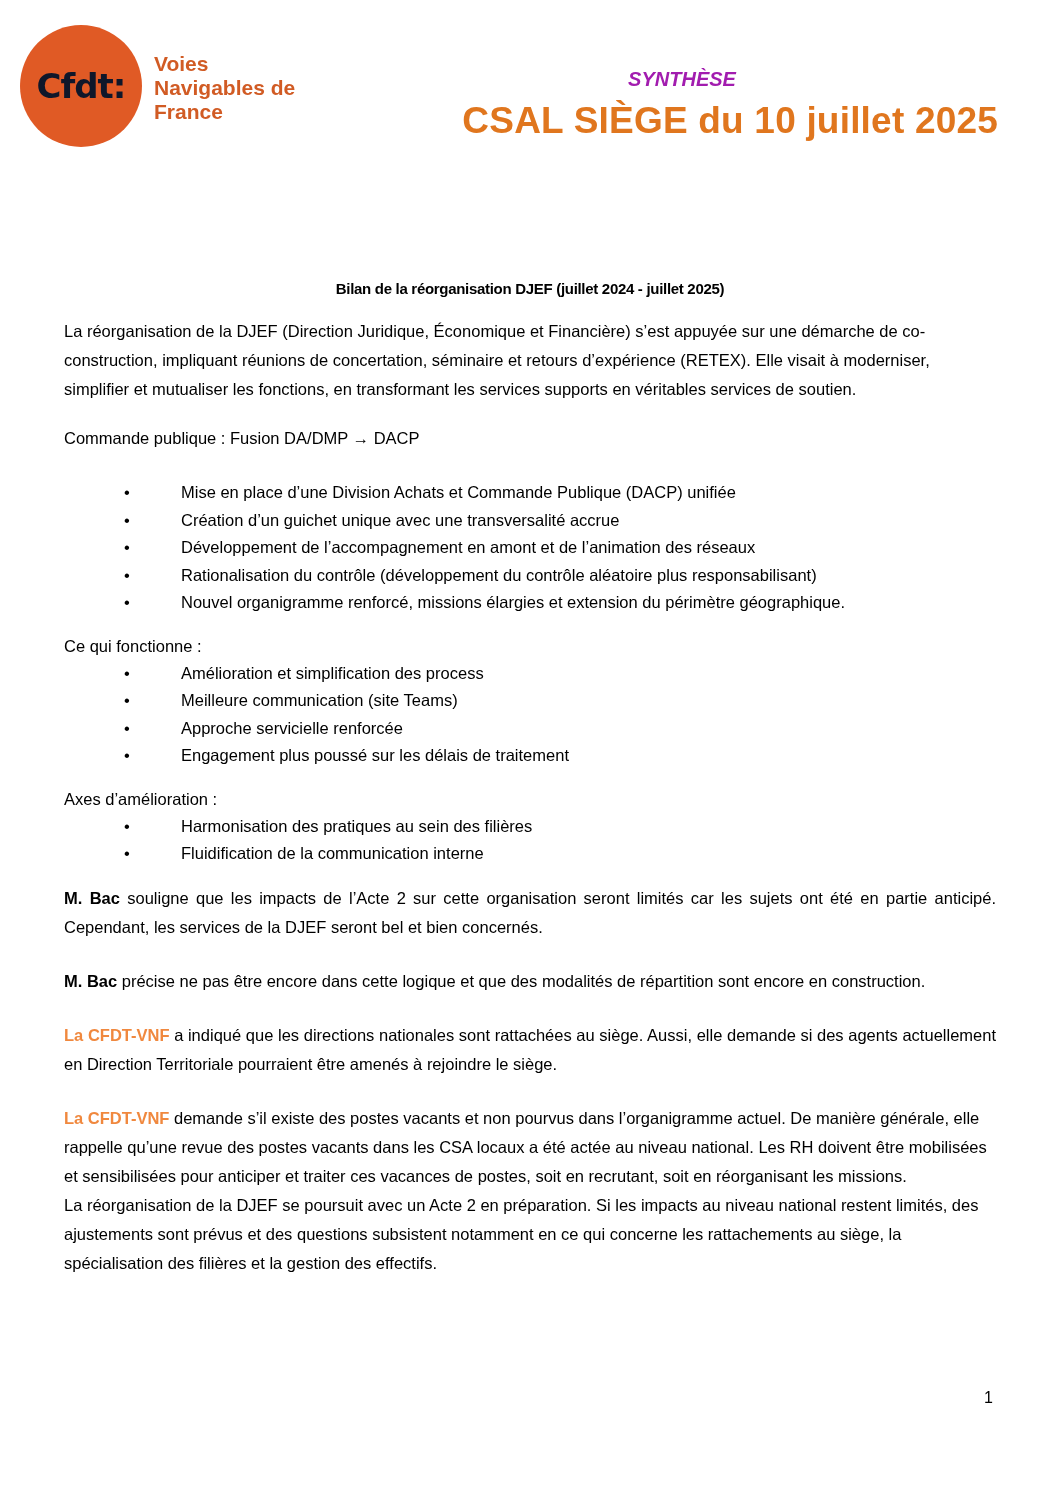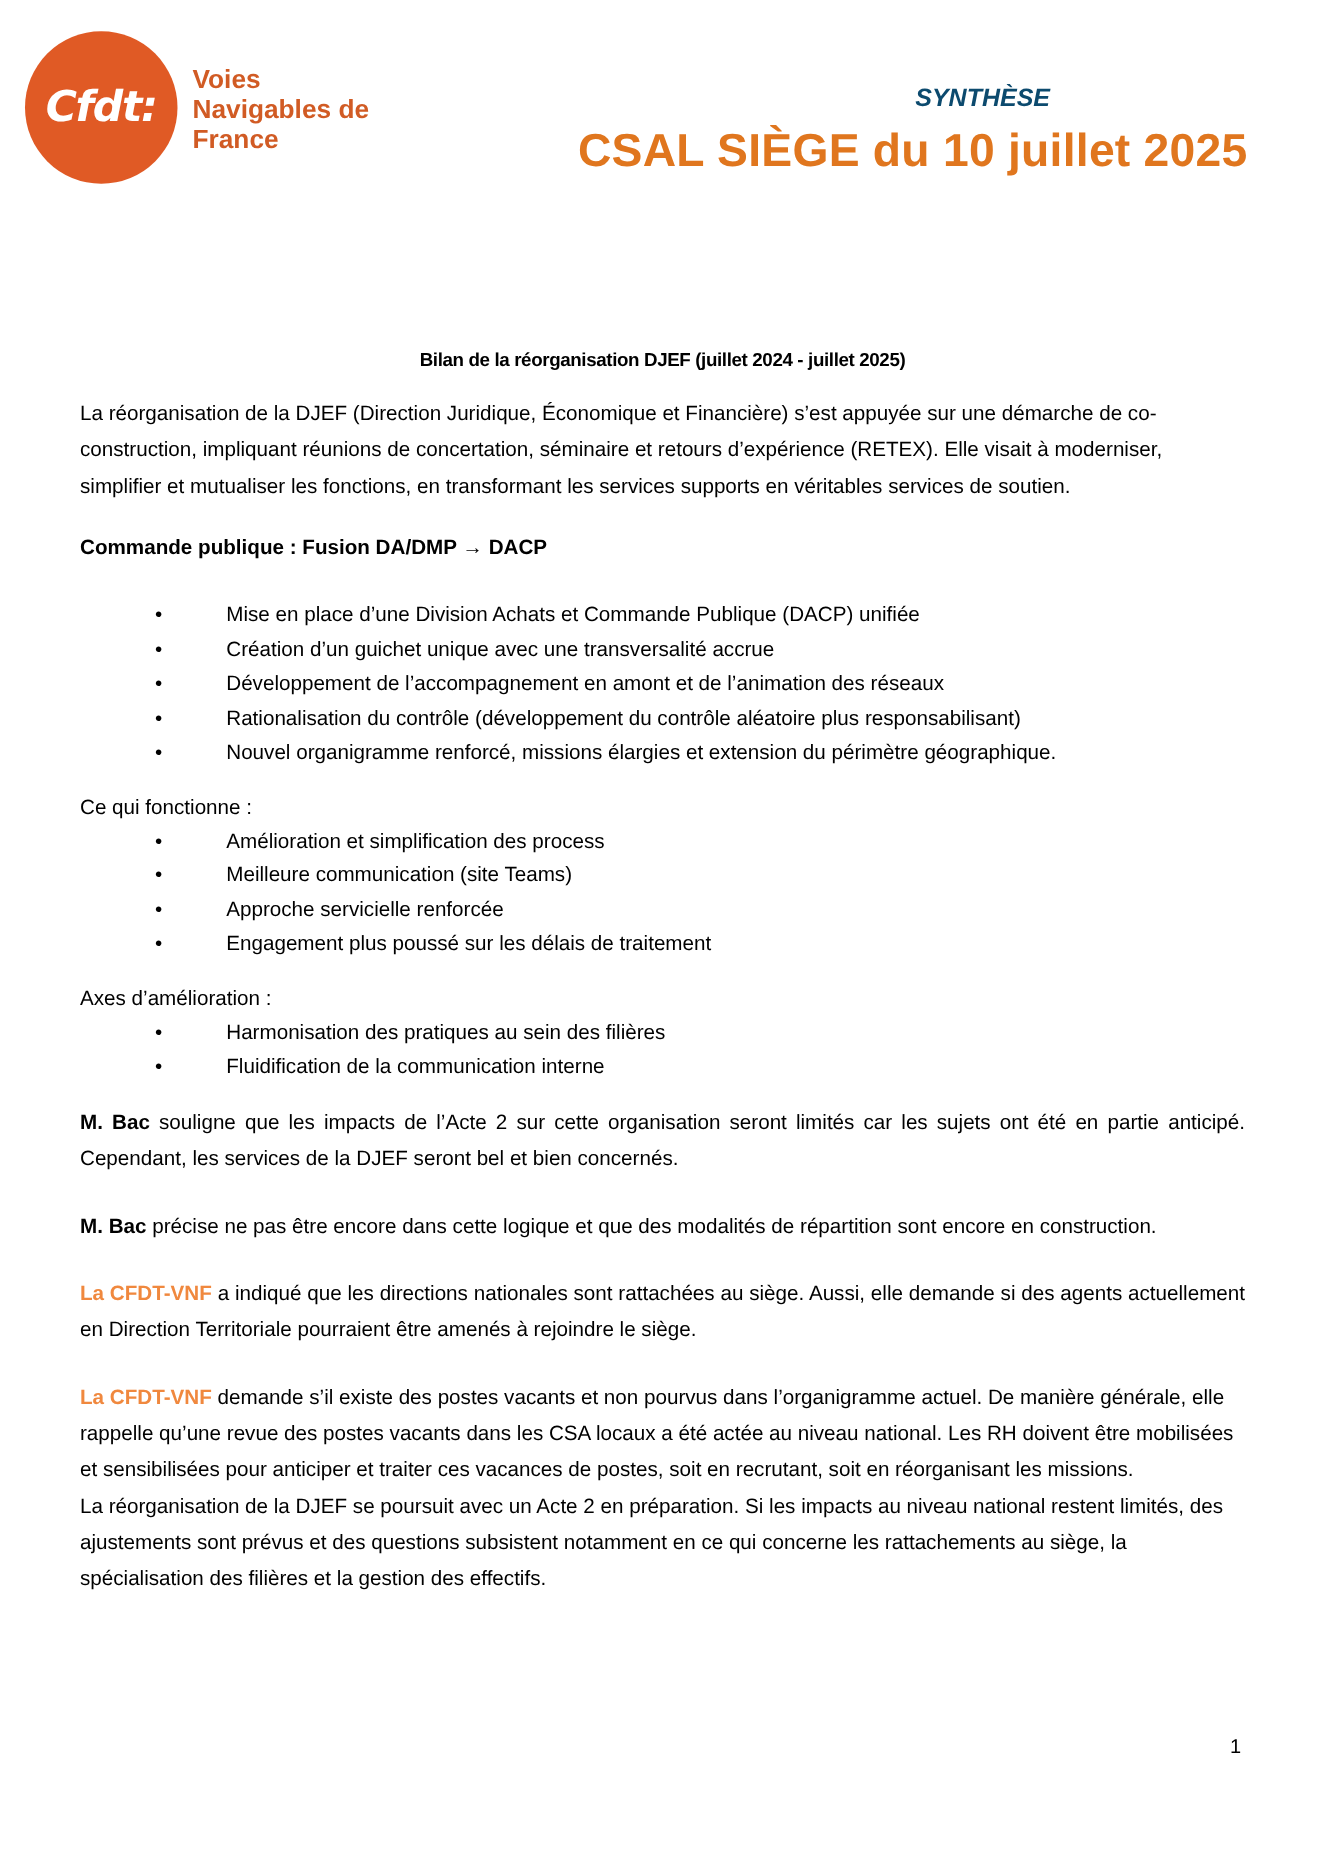--- a/index.html
+++ b/index.html
@@ -6,47 +6,47 @@
     body {
       width: 1058px; height: 1497px; position: relative; overflow: hidden;
       font-family: "Liberation Sans", sans-serif; color: #000;
     }
     .logo-circle {
       position: absolute; left: 20px; top: 25px; width: 122px; height: 122px;
       border-radius: 50%; background: #e05a25;
       display: flex; align-items: center; justify-content: center;
     }
     .logo-circle span {
-      color: #ffffff; font-family: "DejaVu Sans", sans-serif; font-weight: bold;
-      font-size: 34px; letter-spacing: -1px; font-style: italic;
+      color: #0f172a; font-family: "DejaVu Sans", sans-serif; font-weight: bold;
+      font-size: 34px; letter-spacing: -1px;
     }
     .logo-text {
       position: absolute; left: 154px; top: 52px;
       color: #d15b24; font-weight: bold; font-size: 21px; line-height: 24px;
       font-family: "Liberation Sans", sans-serif;
     }
     .synthese {
-      position: absolute; left: 580px; width: 260px; top: 68px; text-align: right;
-      color: #0c4a6e; font-weight: bold; font-style: italic; font-size: 20px;
+      position: absolute; left: 552px; width: 260px; top: 68px; text-align: center;
+      color: #a21caf; font-weight: bold; font-style: italic; font-size: 20px;
     }
     .main-title {
       position: absolute; right: 60px; top: 100px;
       color: #e0761e; font-weight: bold; font-size: 37px; letter-spacing: 0.2px;
     }
     .content {
       position: absolute; left: 64px; top: 280px; width: 932px;
       font-family: "Liberation Sans", sans-serif; font-size: 16.5px;
     }
     .section-title {
       text-align: center; font-weight: bold; font-size: 15px; margin: 0 0 20px 0;
       letter-spacing: -0.3px;
     }
     p { margin: 0; line-height: 29px; }
     .intro { margin-bottom: 20px; }
-    .subhead { font-weight: bold; margin-bottom: 26px; }
+    .subhead { font-weight: normal; margin-bottom: 26px; }
     ul { list-style: none; margin: 0; padding: 0; }
     ul li { position: relative; padding-left: 117px; line-height: 27.5px; }
     ul li .bullet { position: absolute; left: 60px; top: 0; }
     .list-a { margin-bottom: 16px; }
     .list-label { line-height: 27px; }
     .list-b { margin-bottom: 16px; }
     .list-c { margin-bottom: 16px; }
     .para { margin-bottom: 25px; }
     .justify { text-align: justify; }
     .speaker-bold { font-weight: bold; }

